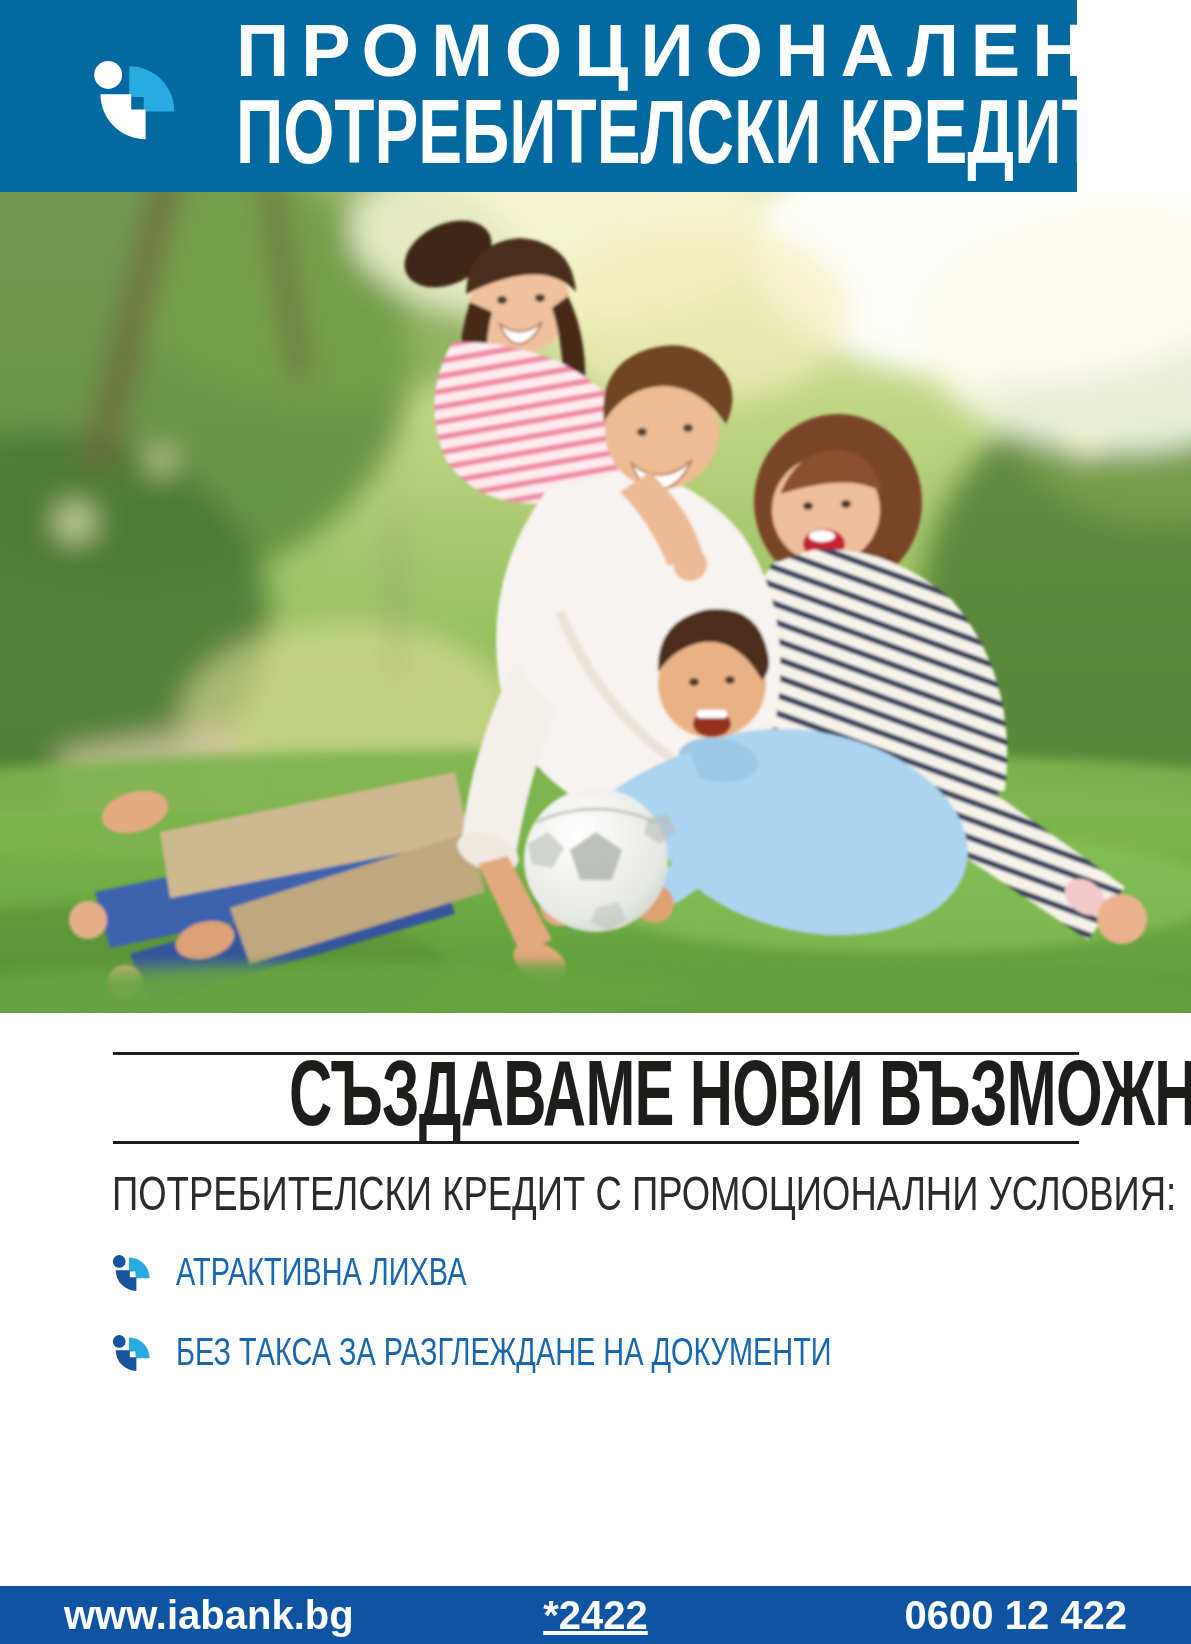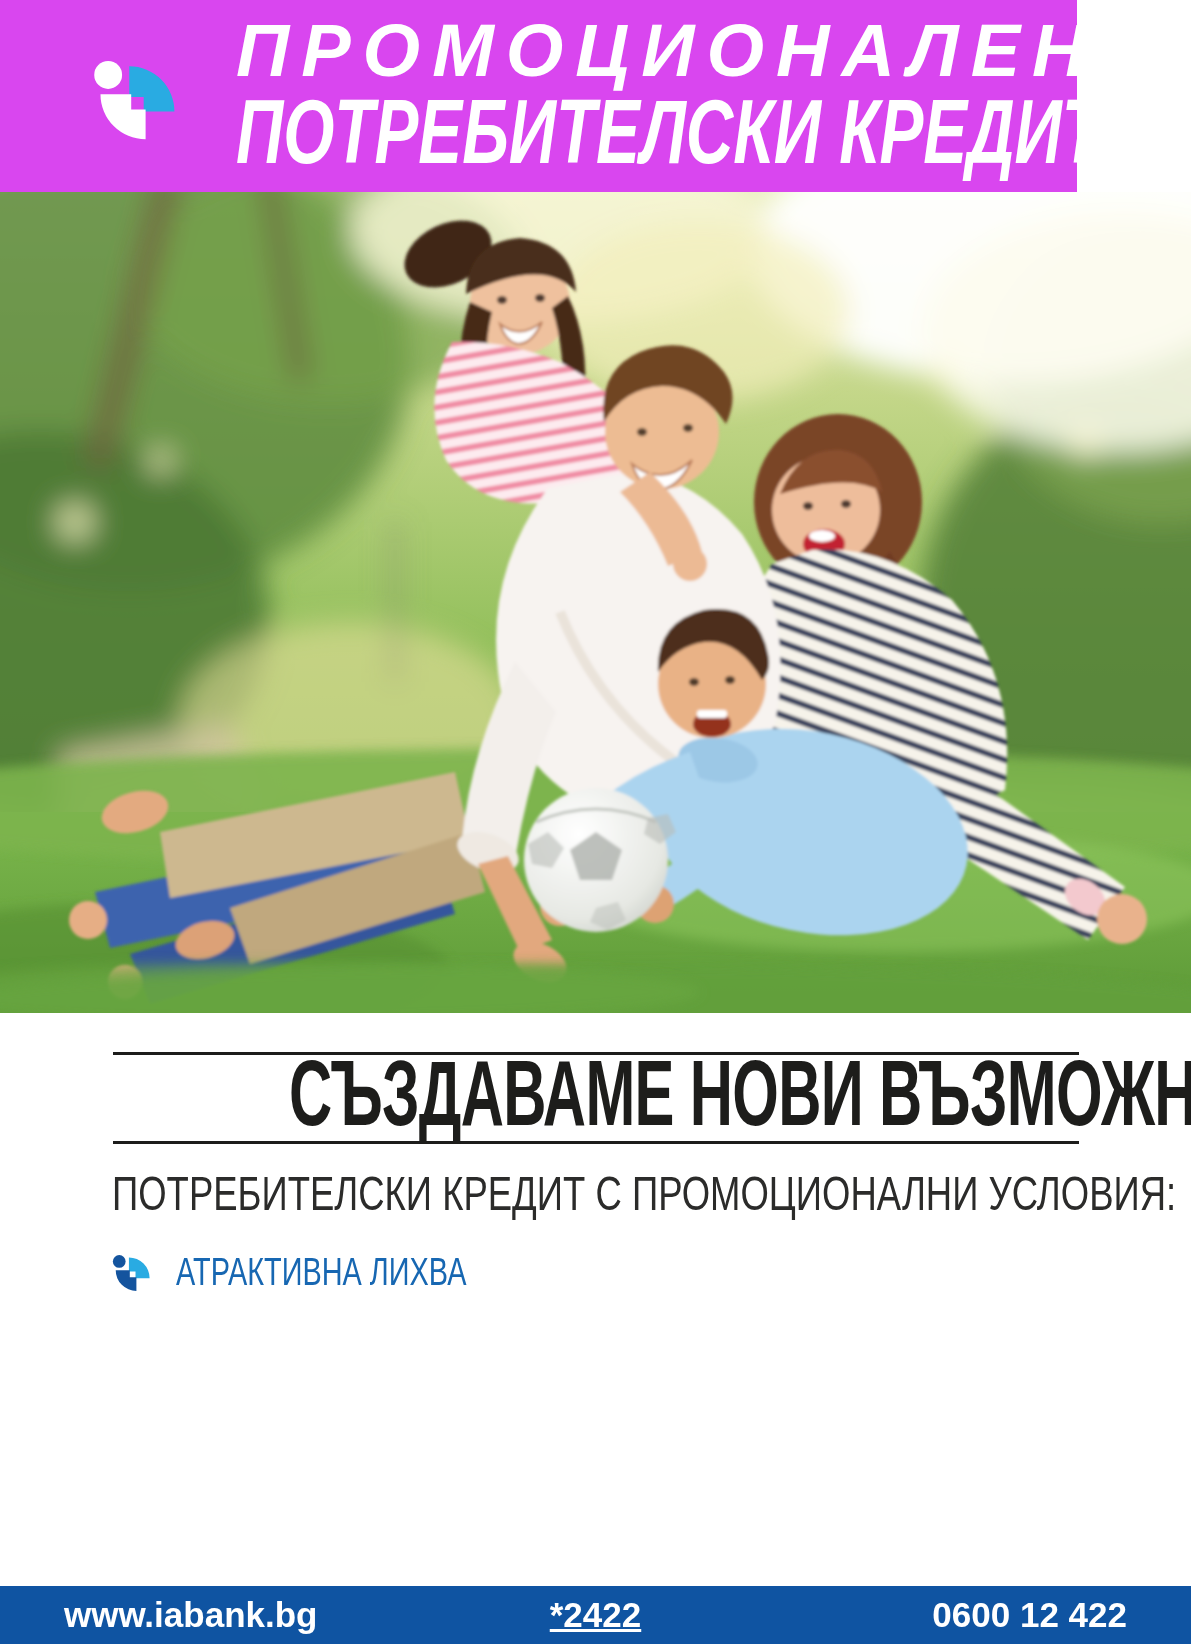--- a/index.html
+++ b/index.html
@@ -1,21 +1,21 @@
 <!DOCTYPE html>
 <html lang="bg"><head>
 <meta charset="utf-8">
 <title>Flyer</title>
 <style>
   html,body{margin:0;padding:0;background:#ffffff;}
   .page{position:relative;width:1191px;height:1644px;overflow:hidden;background:#fff;
         font-family:"Liberation Sans","DejaVu Sans",sans-serif;}
 
   
-  .banner{position:absolute;left:0;top:0;width:1077px;height:192px;background:#d946ef;font-style:italic;}
+  .banner{position:absolute;left:0;top:0;width:1077px;height:192px;background:#0369a1;}
   .logo-box{position:absolute;left:88px;top:50px;width:96px;height:96px;color:#ffffff;}
   .titles{position:absolute;left:236px;top:12px;}
   .t1{color:#fff;font-weight:bold;font-size:74px;line-height:78px;letter-spacing:12px;white-space:nowrap;}
   .t2{color:#fff;font-weight:bold;font-size:90px;line-height:84px;white-space:nowrap;
       transform:scaleX(.73);transform-origin:left center;}
 
   
   .photo{position:absolute;left:0;top:192px;width:1191px;height:821px;}
   .photo svg{display:block;}
 
@@ -33,21 +33,21 @@
             transform:scaleX(.76);transform-origin:left center;}
   .bullets{list-style:none;margin:30px 0 0 110px;padding:0;}
   .bullet{display:flex;align-items:center;height:44px;margin-bottom:36px;text-align:right;}
   .bullet-icon{width:44px;height:44px;color:#14549E;flex:none;margin-right:22px;}
   .bullet-label{display:inline-block;font-size:38px;color:#1767B2;white-space:nowrap;
                 transform:scaleX(.76);transform-origin:left center;}
 
   
   .bar{position:absolute;left:0;top:1586px;width:1191px;height:58px;background:#0F54A2;
        display:grid;grid-template-columns:1fr auto 1fr;align-items:center;
-       box-sizing:border-box;padding:0 64px;color:#fff;font-size:35px;font-weight:bold;}
+       box-sizing:border-box;padding:0 64px;color:#fff;font-size:40px;font-weight:bold;}
   .f-left{justify-self:start;}
   .f-mid{justify-self:center;text-decoration:underline;}
   .f-right{justify-self:end;}
 </style>
 </head>
 <body>
 
 <svg width="0" height="0" style="position:absolute" aria-hidden="true">
   <symbol id="iabank-logo" viewBox="0 0 100 100">
     <circle cx="21" cy="26" r="14.5" fill="currentColor"></circle>
@@ -237,20 +237,28 @@
 
     <ul class="bullets">
       <li class="bullet">
         <span class="bullet-icon">
           <svg viewBox="0 0 100 100" width="44" height="44">
               <use href="#iabank-logo"></use>
             </svg>
         </span>
         <span class="bullet-label">АТРАКТИВНА ЛИХВА</span>
       </li>
+      <li class="bullet">
+        <span class="bullet-icon">
+          <svg viewBox="0 0 100 100" width="44" height="44">
+              <use href="#iabank-logo"></use>
+            </svg>
+        </span>
+        <span class="bullet-label">БЕЗ ТАКСА ЗА РАЗГЛЕЖДАНЕ НА ДОКУМЕНТИ</span>
+      </li>
     </ul>
   </main>
 
   <footer class="bar">
     <span class="f-left">www.iabank.bg</span>
     <span class="f-mid">*2422</span>
     <span class="f-right">0600 12 422</span>
   </footer>
 
 </div>

